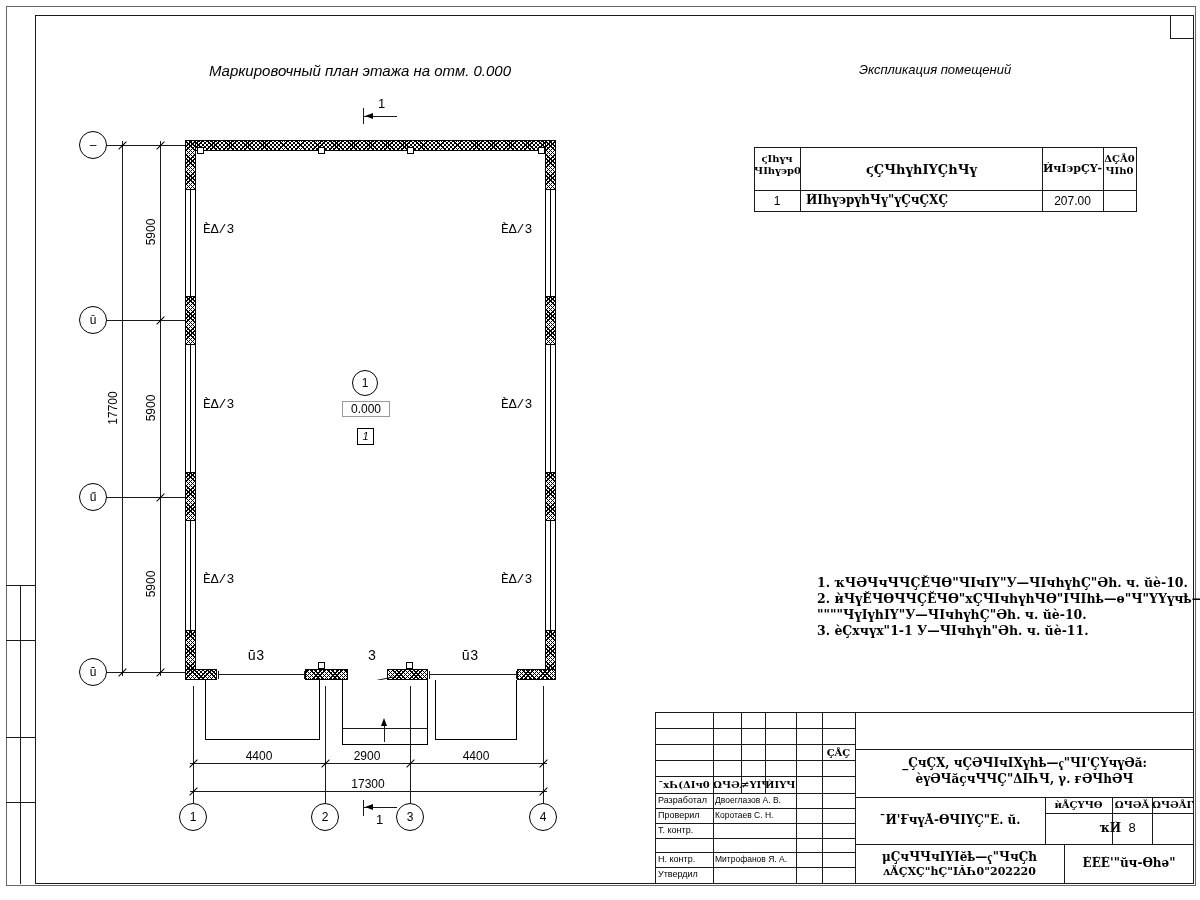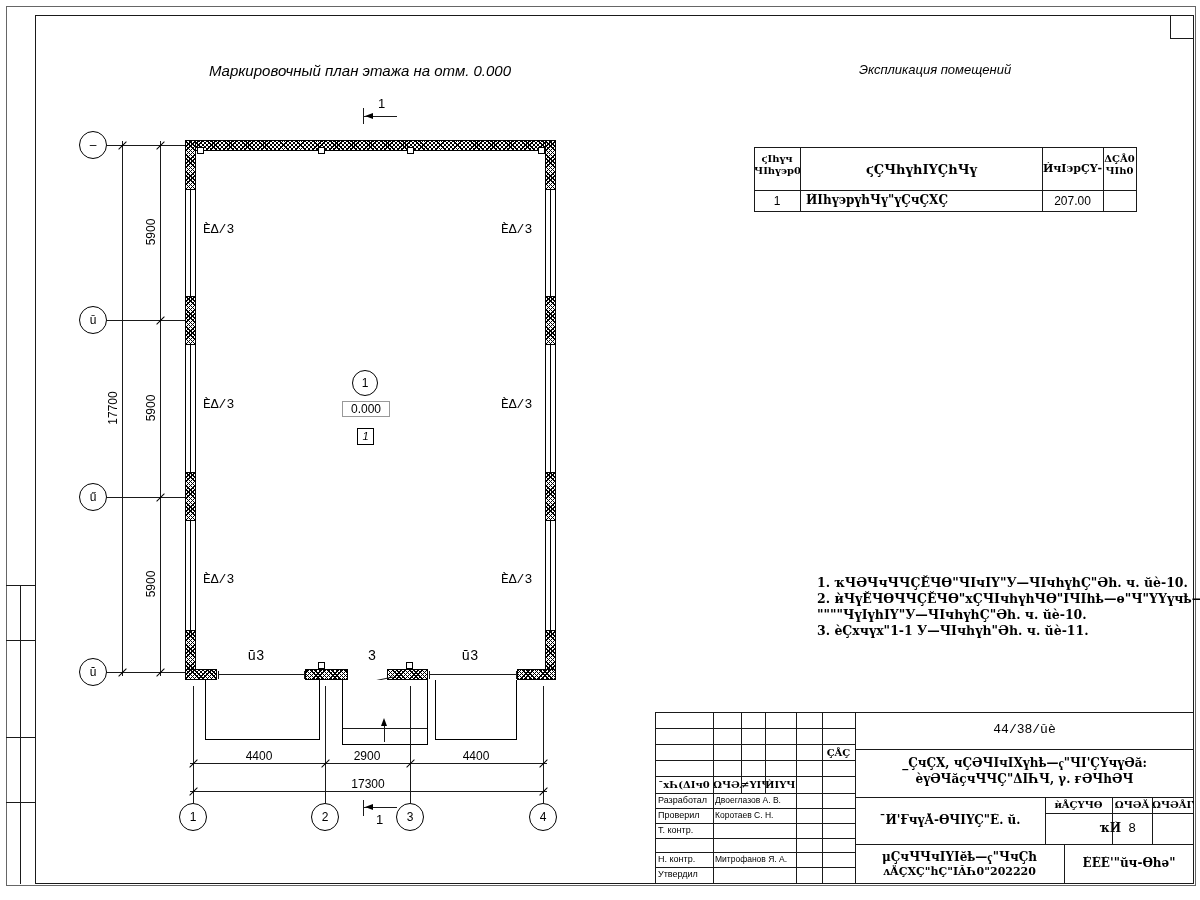--- a/index.html
+++ b/index.html
@@ -225,21 +225,20 @@
 
   <div class="cell" style="left:658px;top:795px;width:55px;font-size:9px">Разработал</div>
   <div class="cell" style="left:715px;top:795px;width:80px;font-size:8.5px">Двоеглазов А. В.</div>
   <div class="cell" style="left:658px;top:810px;width:55px;font-size:9px">Проверил</div>
   <div class="cell" style="left:715px;top:810px;width:80px;font-size:8.5px">Коротаев С. Н.</div>
   <div class="cell" style="left:658px;top:825px;width:55px;font-size:9px">Т. контр.</div>
   <div class="cell" style="left:658px;top:854px;width:55px;font-size:9px">Н. контр.</div>
   <div class="cell" style="left:715px;top:854px;width:80px;font-size:8.5px">Митрофанов Я. А.</div>
   <div class="cell" style="left:658px;top:869px;width:55px;font-size:9px">Утвердил</div>
 
-  <div class="cell cadn c" style="left:855px;top:722px;width:339px;font-size:13px">44/38/ŭè</div>
   <div class="cell cad c" style="left:855px;top:756px;width:339px;font-size:12px">_ÇчÇХ, чÇӘЧІчІХүһҍ—ҁ"ЧІ'ÇҮчүӘă:</div>
   <div class="cell cad c" style="left:855px;top:772px;width:339px;font-size:12px">ѐүӘЧăҫчЧЧÇ"ΔІҺЧ, γ. ғӘЧһӘЧ</div>
   <div class="cell cad c" style="left:855px;top:813px;width:190px;font-size:12px">¯Ѝ'ҒчүÅ-ѲЧІYÇ"È. ŭ.</div>
   <div class="cell cad c" style="left:1045px;top:799px;width:67px;font-size:10px">ѝÅÇҮЧѲ</div>
   <div class="cell cad c" style="left:1112px;top:799px;width:40px;font-size:10px">ΩЧӘĂ</div>
   <div class="cell cad c" style="left:1152px;top:799px;width:42px;font-size:10px">ΩЧӘÅІY</div>
   <div class="cell cad c" style="left:1077px;top:821px;width:67px;font-size:12px">ҡЍ</div>
   <div class="cell c" style="left:1112px;top:820px;width:40px;font-size:13px">8</div>
   <div class="cell cad c" style="left:855px;top:850px;width:209px;font-size:12px">μÇчЧЧчІYІĕҍ—ҁ"ЧчÇһ</div>
   <div class="cell cad c" style="left:855px;top:865px;width:209px;font-size:11px">ʌÅÇХÇ"һÇ"ІĂҺ0"202220</div>

